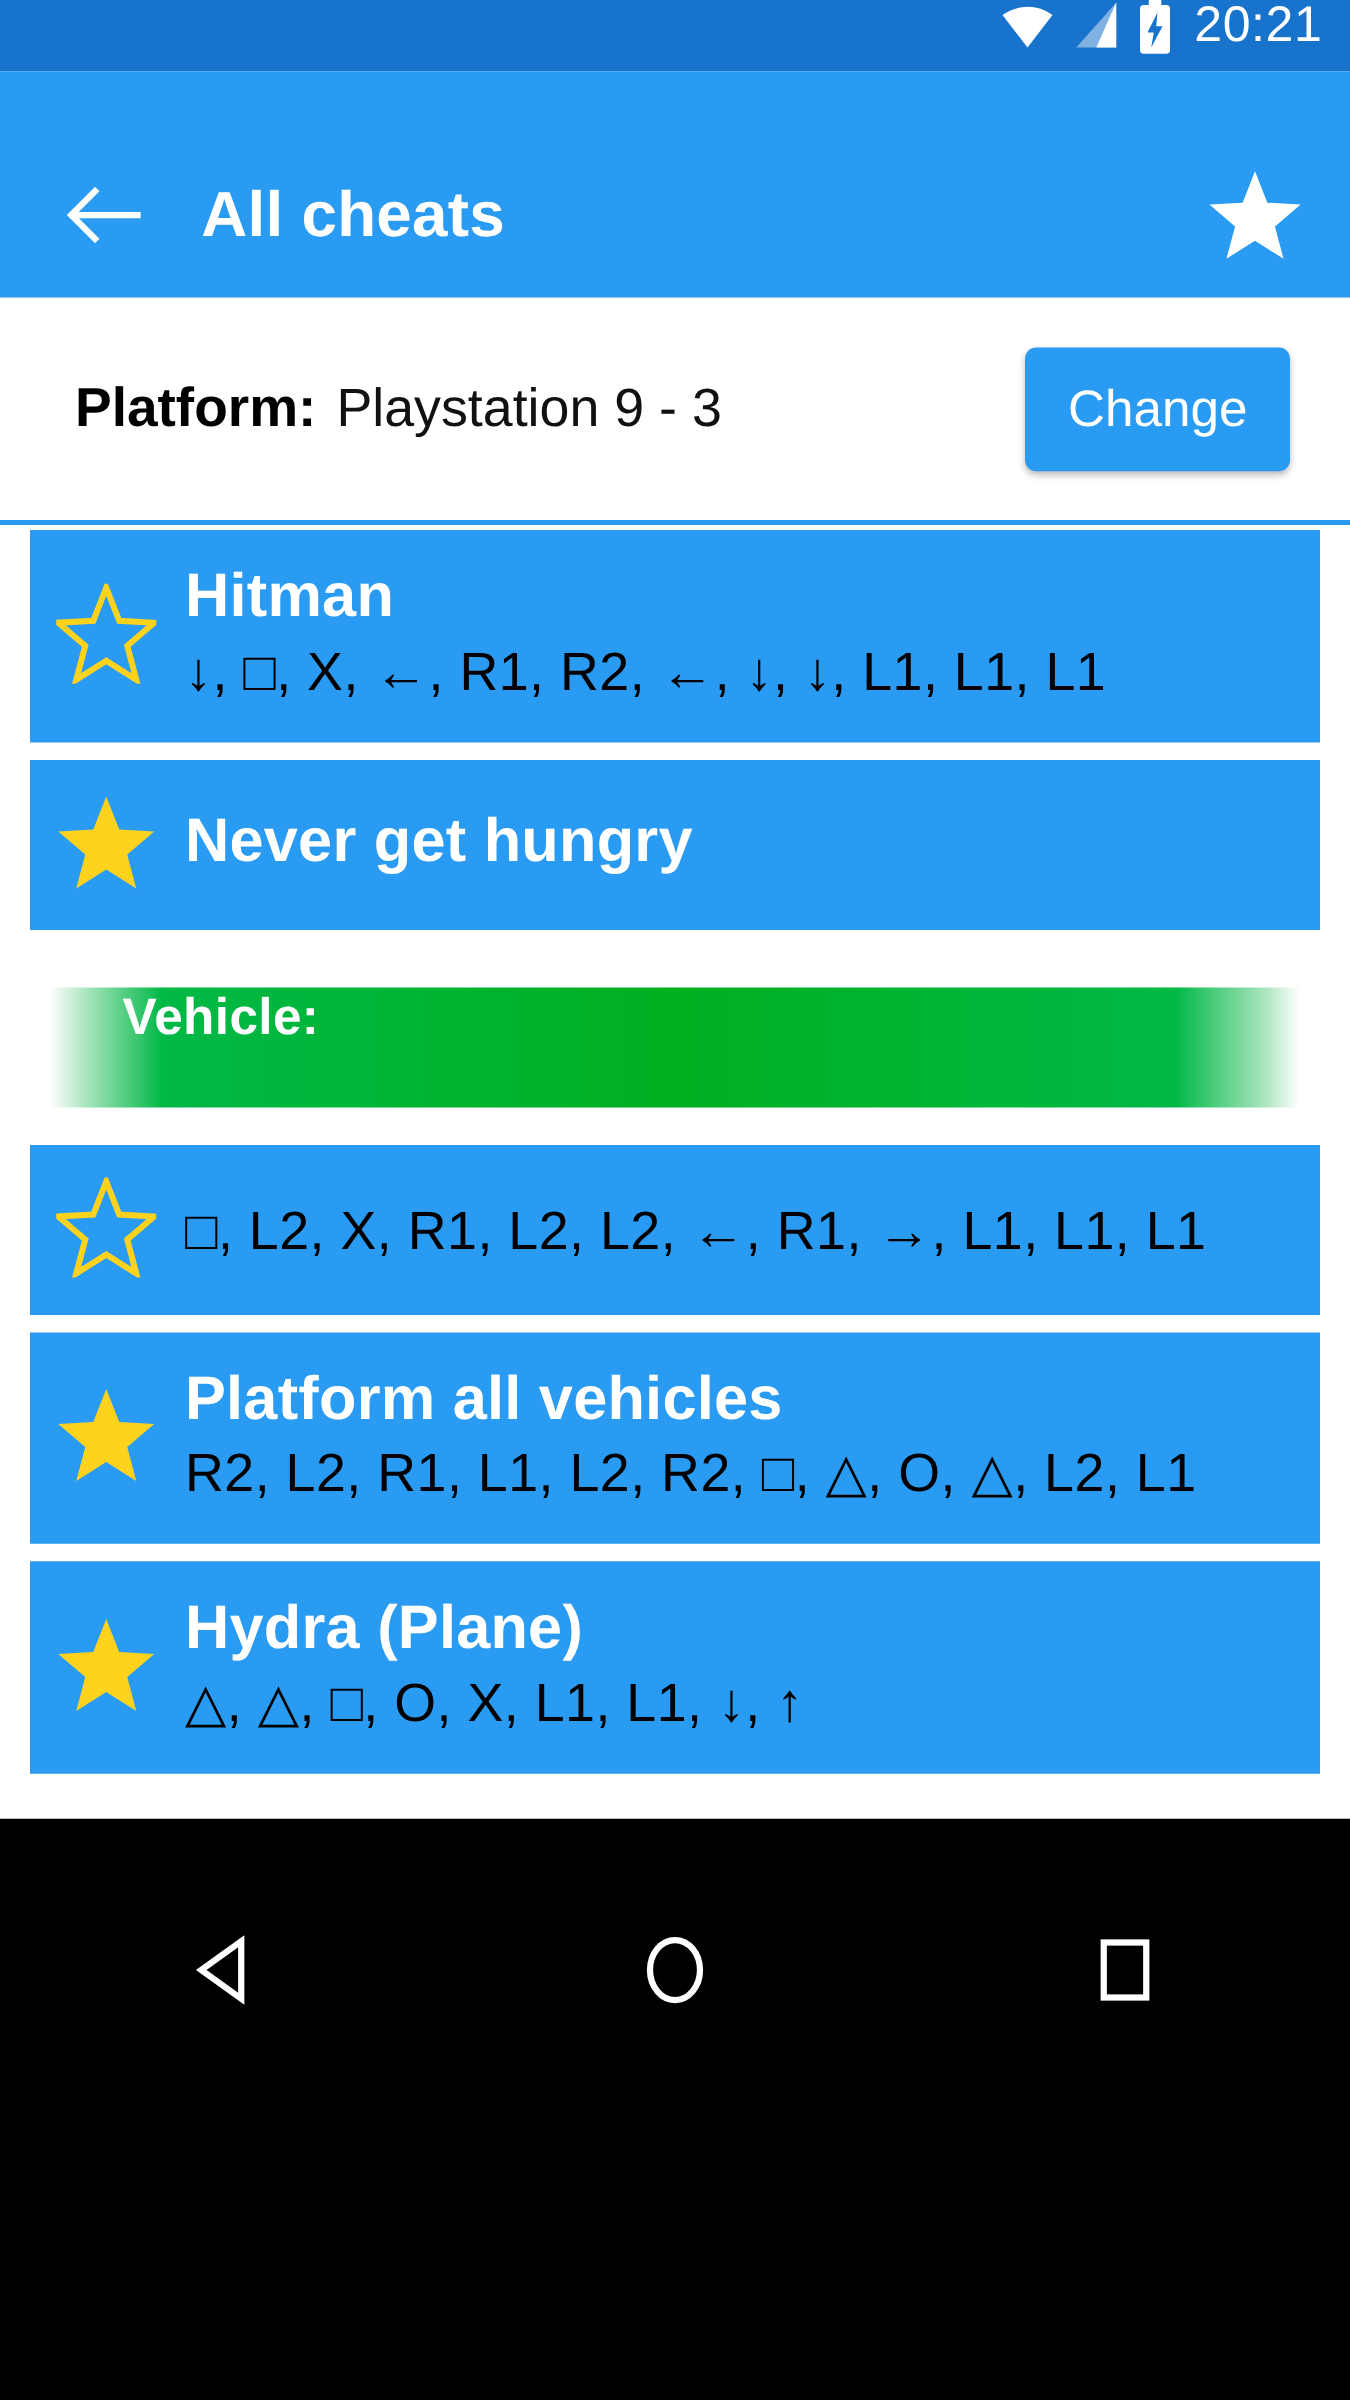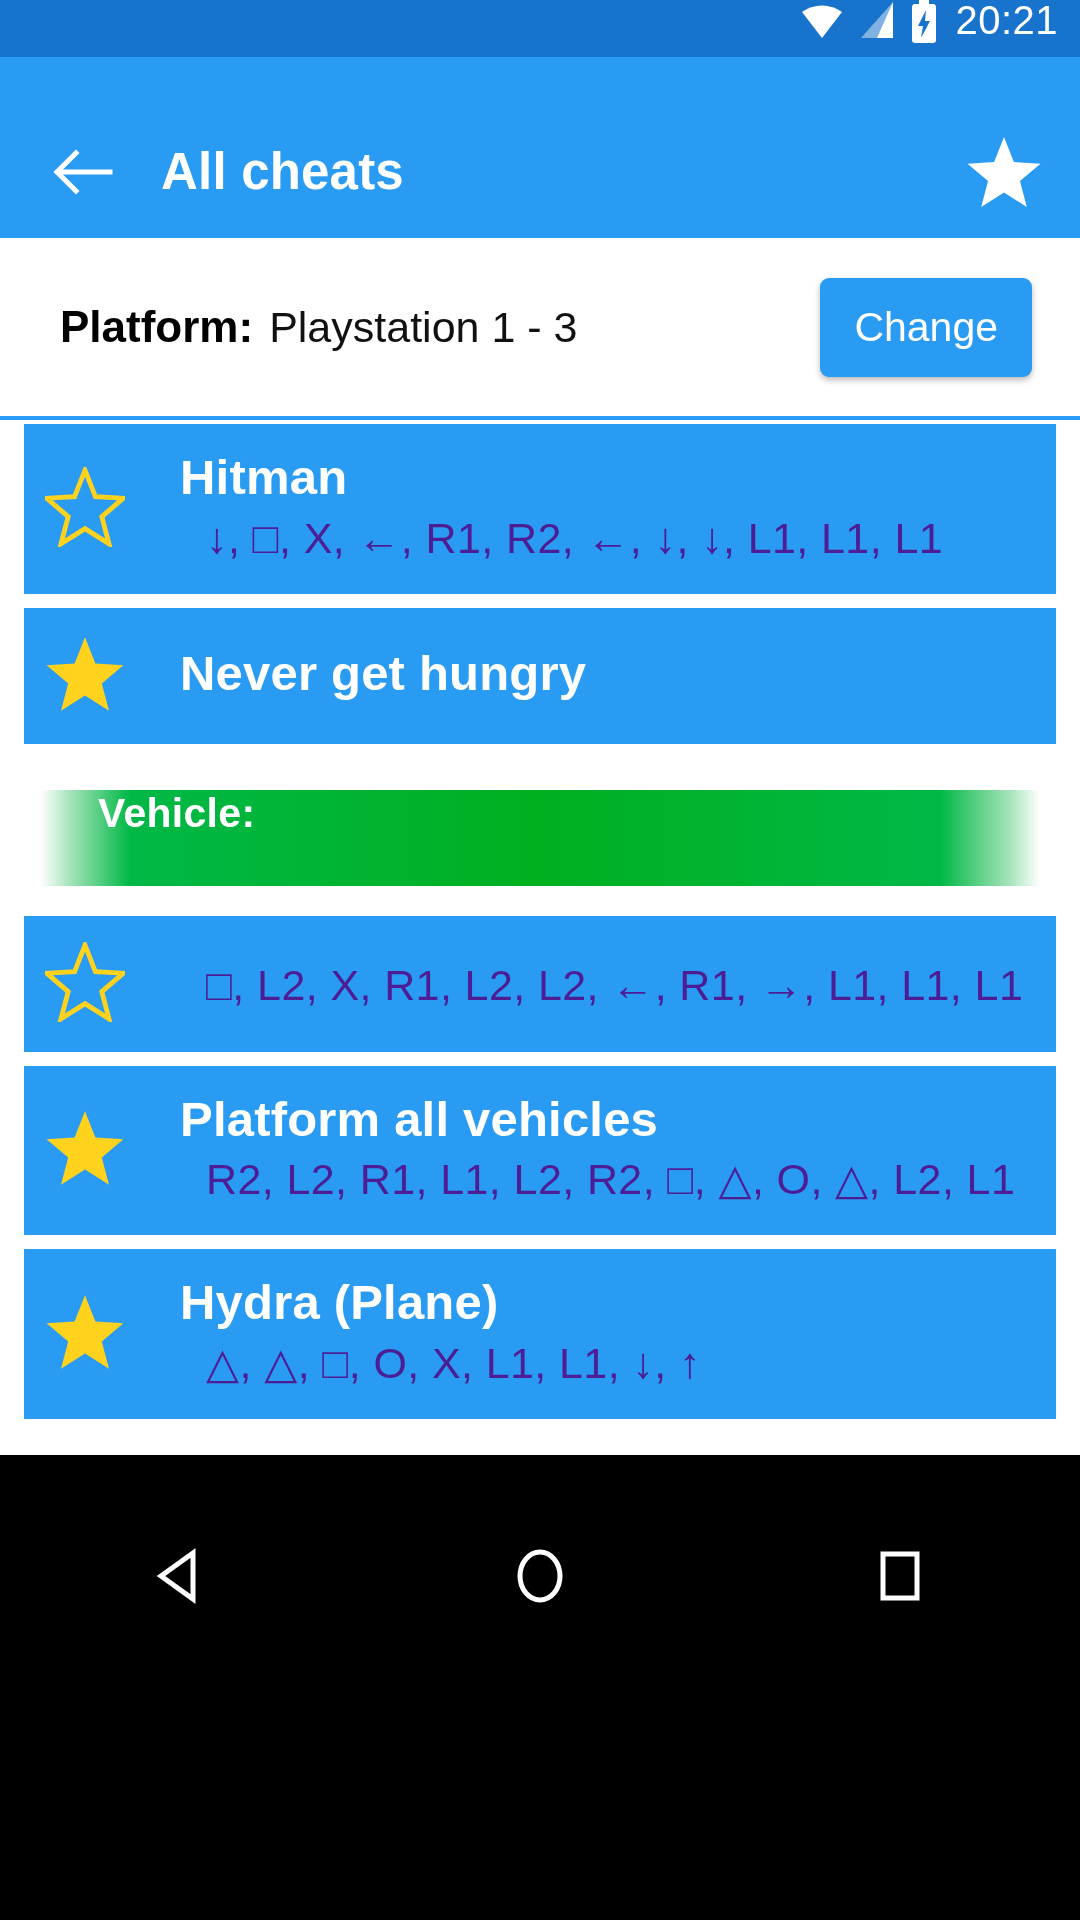--- a/index.html
+++ b/index.html
@@ -74,31 +74,30 @@
     position:absolute; top:424px; left:0; width:1080px; height:1031px;
     overflow:hidden; background:#ffffff;
   }
   .card {
     position:relative;
     margin:0 24px 14px 24px;
     background:#2a9bf2;
     display:flex; align-items:center;
     padding:26px 4px 30px 20px;
     cursor:pointer;
-    gap:32px;
   }
   .card-star { width:82px; flex:0 0 82px; display:flex; justify-content:center; }
   .card-body { flex:1 1 auto; margin-left:22px; }
   .card-title {
     color:#ffffff; font-size:49px; font-weight:bold;
     line-height:1.12; letter-spacing:0.2px;
   }
   .card-code {
-    color:#4c1d95; font-size:43px; font-weight:400;
-    line-height:1.18; margin-top:8px; letter-spacing:0.4px;margin-left:26px;
+    color:#000000; font-size:43px; font-weight:400;
+    line-height:1.18; margin-top:8px; letter-spacing:0.4px;
   }
 
   
   .section-head {
     position:relative; height:96px;
     margin:46px 40px 30px 40px;
     background:linear-gradient(to right,
        rgba(0,176,60,0) 0%,
        rgba(0,176,60,0.35) 3%,
        rgba(0,184,70,1) 9%,
@@ -158,21 +157,21 @@
   <span class="fav-star-top">
     <svg width="76" height="76" viewBox="0 0 50 50">
       <path d="M25 2 L31.5 18.5 L49 19.5 L35.5 31 L40 48 L25 38.5 L10 48 L14.5 31 L1 19.5 L18.5 18.5 Z" fill="#ffffff"></path>
     </svg>
   </span>
 </div>
 
 <div class="platform-shadow"></div>
 <div class="platform-bar">
   <span class="platform-label">Platform:</span>
-  <span class="platform-value">Playstation 1 - 3</span>
+  <span class="platform-value">Playstation 9 - 3</span>
   <span class="platform-spacer"></span>
   <button class="change-btn">Change</button>
 </div>
 
 <div class="list" id="cheat-list">
     <div class="card">
       <span class="card-star">
         <svg width="80" height="80" viewBox="0 0 50 50">
           <path d="M25 2 L31.5 18.5 L49 19.5 L35.5 31 L40 48 L25 38.5 L10 48 L14.5 31 L1 19.5 L18.5 18.5 Z" fill="none" stroke="#FFD21E" stroke-width="3" stroke-linejoin="miter"></path>
         </svg>

